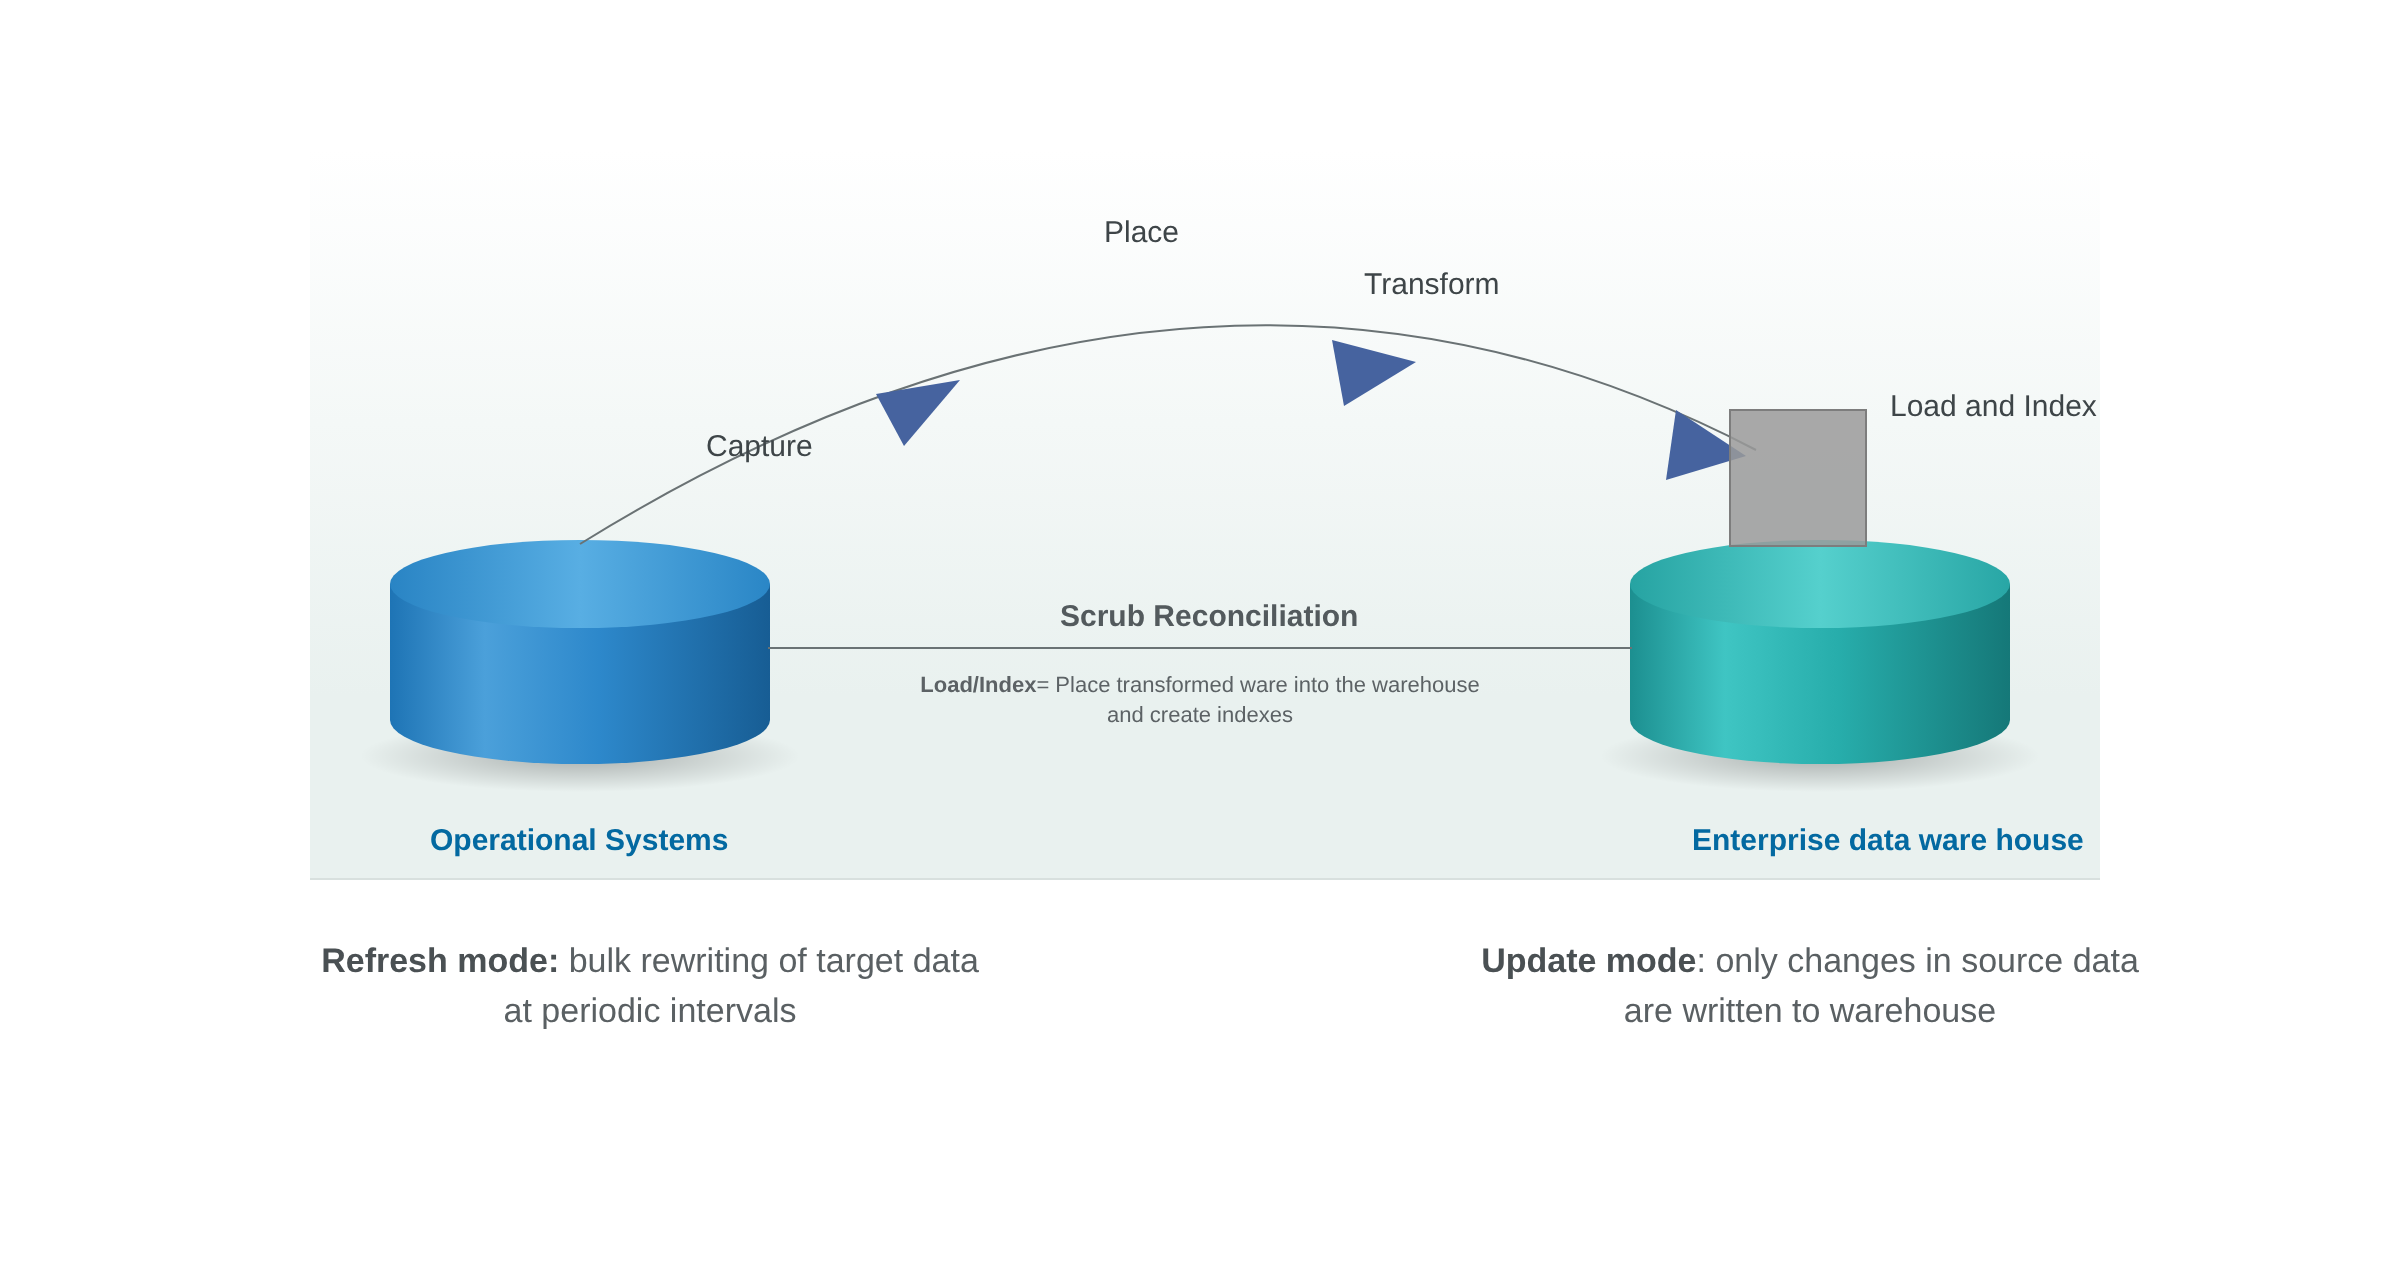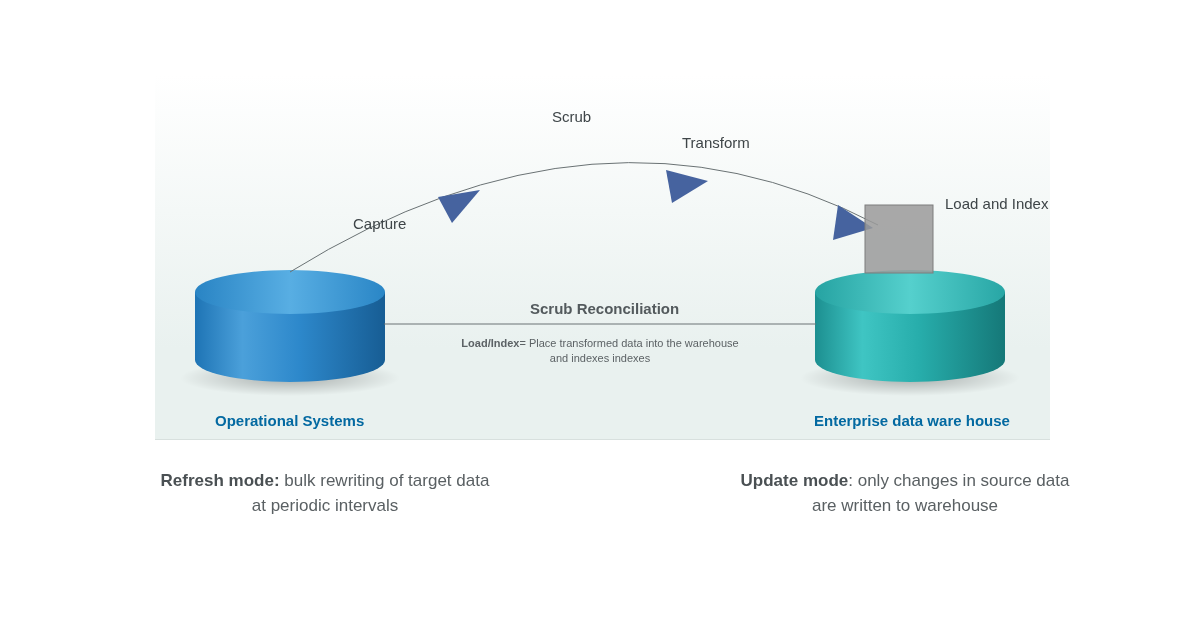--- a/index.html
+++ b/index.html
@@ -120,31 +120,31 @@
     <polygon points="666,170 708,181 672,203" fill="#46639f"></polygon>
   </g>
   <g>
     <polygon points="838,205 873,228 833,240" fill="#46639f"></polygon>
   </g>
 
   <rect x="865" y="205" width="68" height="68" fill="#9a9a9a" fill-opacity="0.85" stroke="#7d7d7d" stroke-width="1"></rect>
 </svg>
 
 <div class="label" style="left:312px; top:215px;margin-left:41px;">Capture</div>
-<div class="label" style="left:552px; top:108px;">Scrub</div>
+<div class="label" style="left:552px; top:108px;">Place</div>
 <div class="label" style="left:682px; top:134px;">Transform</div>
 <div class="label" style="left:945px; top:195px;">Load and Index</div>
 
 <div class="recon" style="left:530px; top:300px;">Scrub Reconciliation</div>
 
 <div class="note" style="left:455px; top:336px;">
-  <b>Load/Index</b><span>= Place transformed data into the warehouse and indexes indexes</span>
+  <b>Load/Index</b><span>= Place transformed ware into the warehouse and create indexes</span>
 </div>
 
 <div class="sysLabel" style="left:215px; top:412px;">Operational Systems</div>
-<div class="sysLabel" style="left:814px; top:412px;">Enterprise data ware house</div>
+<div class="sysLabel" style="left:846px; top:412px;">Enterprise data ware house</div>
 
 <div class="caption" style="left:160px; top:469px;">
   <b>Refresh mode:</b><span> bulk rewriting of target data at periodic intervals</span>
 </div>
 <div class="caption" style="left:740px; top:469px;">
   <b>Update mode</b><span>: only changes in source data are written to warehouse</span>
 </div>
 
 </body></html>

